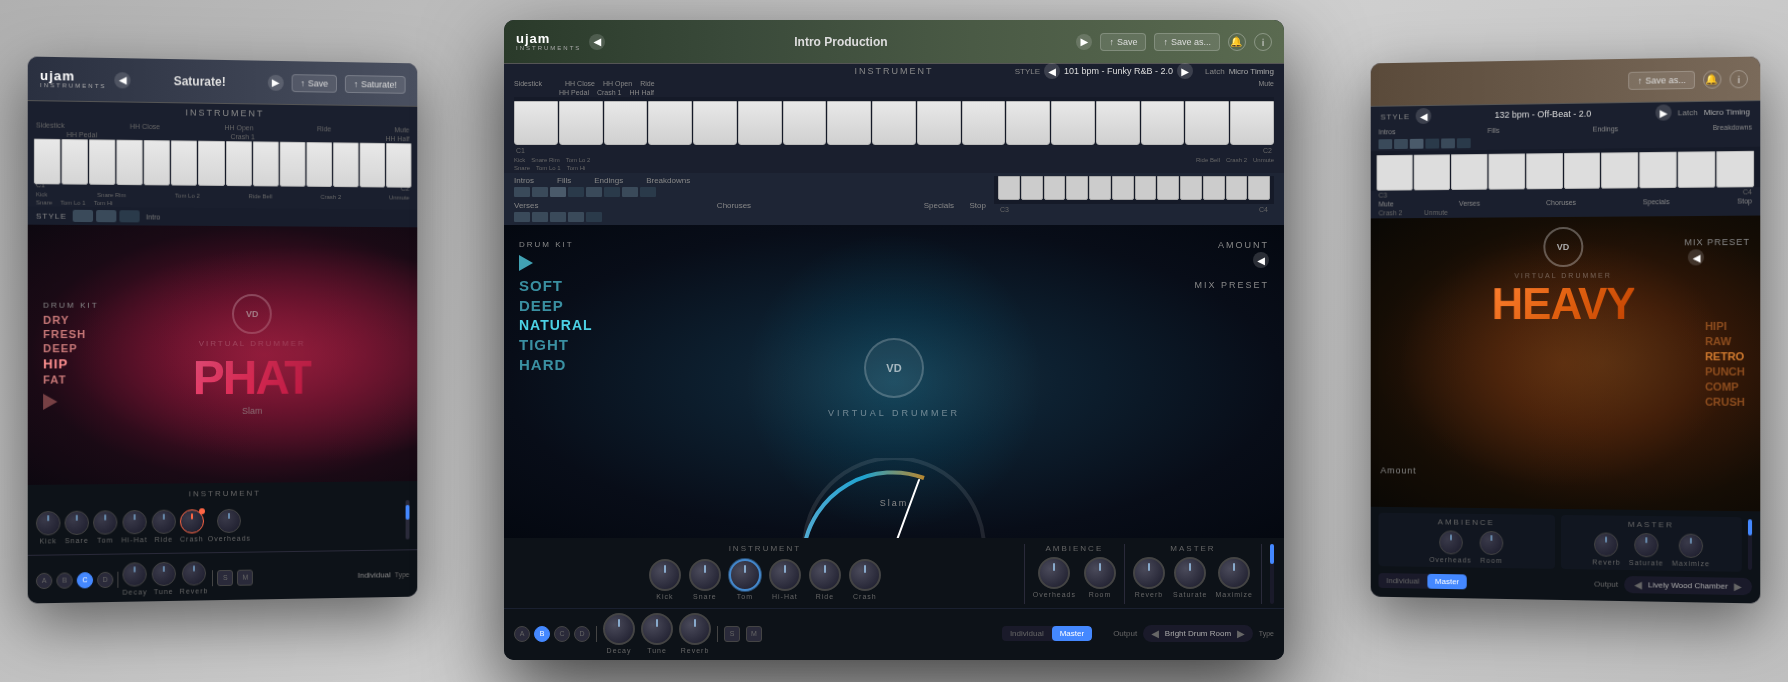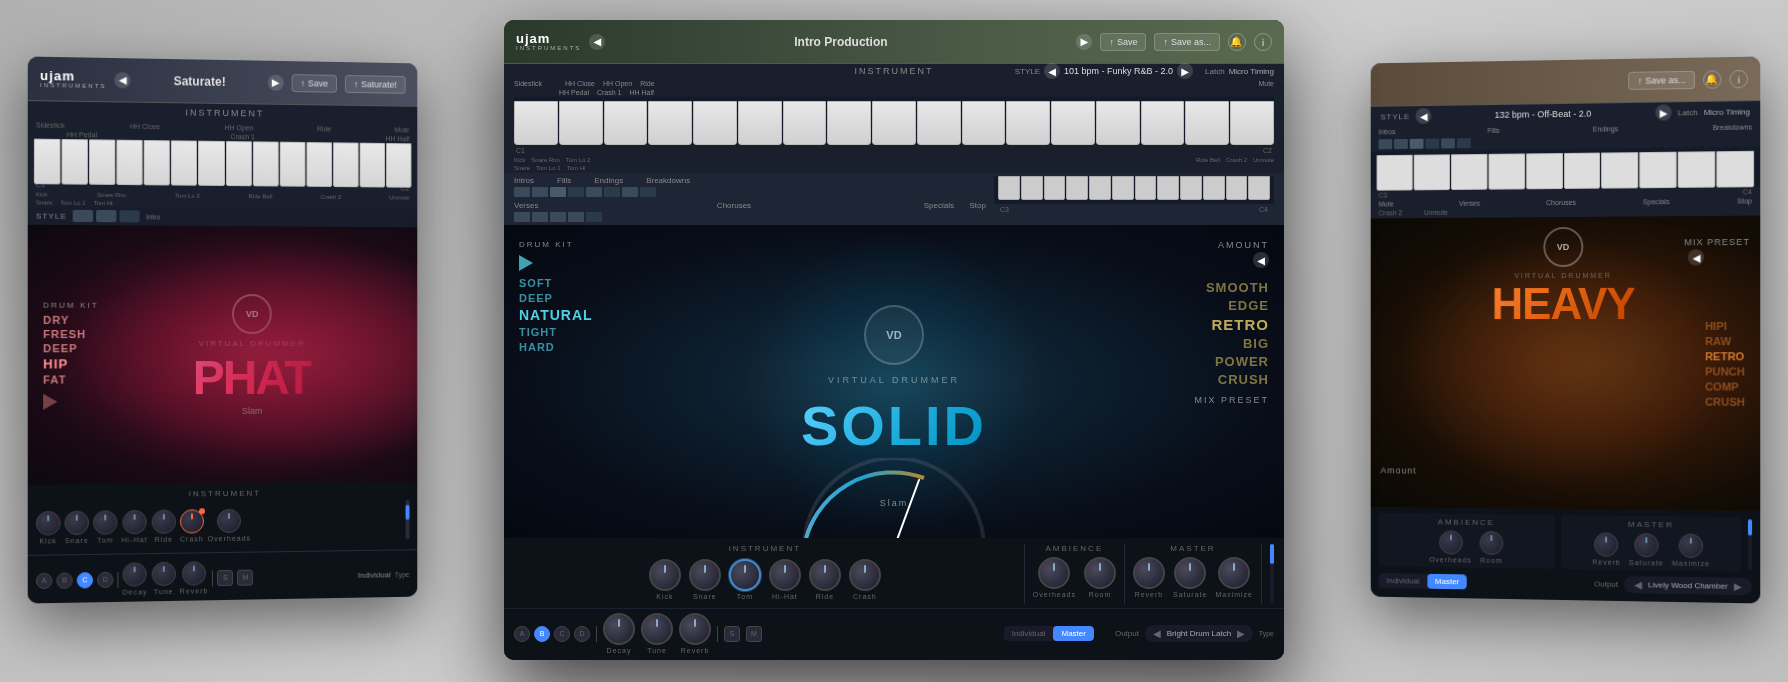--- a/index.html
+++ b/index.html
@@ -300,21 +300,21 @@
       gap: 6px;
     }
 
     .kit-items {
       display: flex;
       flex-direction: column;
       gap: 3px;
     }
 
     .kit-item {
-      font-size: 11px;
+      font-size: 15px;
       color: rgba(80, 200, 220, 0.7);
       font-weight: 600;
       text-transform: uppercase;
       letter-spacing: 1px;
     }
 
     .kit-item.active {
       color: rgba(80, 220, 240, 0.95);
       font-size: 14px;
     }
@@ -1031,21 +1031,20 @@
             <span class="kit-item">HARD</span>
           </div>
         </div>
       </div>
 
       <div class="solid-center">
         <div class="vd-logo">
           <span class="vd-logo-text">VD</span>
         </div>
         <div class="virtual-drummer-text">VIRTUAL DRUMMER</div>
-        <div class="solid-text">SOLID</div>
 
         <svg class="arc-visual" viewBox="0 0 200 100">
           <defs>
             <linearGradient id="arcGrad" x1="0%" y1="0%" x2="100%" y2="0%">
               <stop offset="0%" style="stop-color:#60d0ff;stop-opacity:0.8"></stop>
               <stop offset="50%" style="stop-color:#20b0e0;stop-opacity:0.9"></stop>
               <stop offset="100%" style="stop-color:#e0a030;stop-opacity:0.8"></stop>
             </linearGradient>
           </defs>
           <path d="M 10 90 A 90 90 0 0 1 190 90" fill="none" stroke="rgba(255,255,255,0.1)" stroke-width="4"></path>
@@ -1055,28 +1054,20 @@
           <circle cx="100" cy="90" r="4" fill="#fff"></circle>
         </svg>
         <span style="position:absolute;bottom:30px;font-size:9px;color:#888;letter-spacing:2px;">Slam</span>
       </div>
 
       <div class="solid-right-panel">
         <div style="display:flex;flex-direction:column;gap:2px;align-items:flex-end;">
           <span class="amount-label">Amount</span>
           <button class="header-nav-btn" style="margin-bottom:4px;">◀</button>
         </div>
-        <div class="mix-preset-items">
-          <span class="mix-item">SMOOTH</span>
-          <span class="mix-item">EDGE</span>
-          <span class="mix-item active">RETRO</span>
-          <span class="mix-item">BIG</span>
-          <span class="mix-item">POWER</span>
-          <span class="mix-item">CRUSH</span>
-        </div>
         <span class="mix-preset-label">MIX PRESET</span>
       </div>
     </div>
 
     <div style="background:#0d1218;padding:0;">
 
       <div style="display:flex;padding:6px 10px 4px;gap:0;border-bottom:1px solid #1a2030;">
         <div style="flex:1;display:flex;flex-direction:column;align-items:center;">
           <div style="font-size:8px;color:#666;letter-spacing:2px;text-align:center;margin-bottom:6px;width:100%;">INSTRUMENT</div>
           <div style="display:flex;gap:8px;align-items:flex-end;">
@@ -1177,21 +1168,21 @@
         <div class="sm-btn">M</div>
         <div style="flex:1;"></div>
         <div class="toggle-group">
           <button class="toggle-btn">Individual</button>
           <button class="toggle-btn active">Master</button>
         </div>
         <div style="width:1px;background:#333;margin:0 4px;"></div>
         <span style="font-size:8px;color:#666;">Output</span>
         <div class="preset-nav">
           <span class="nav-arrow">◀</span>
-          <span class="preset-nav-label">Bright Drum Latch</span>
+          <span class="preset-nav-label">Bright Drum Room</span>
           <span class="nav-arrow">▶</span>
         </div>
         <span style="font-size:7px;color:#666;">Type</span>
       </div>
     </div>
   </div>
 </div>
 
 <div class="panel-right">
   <div class="right-panel-inner">

